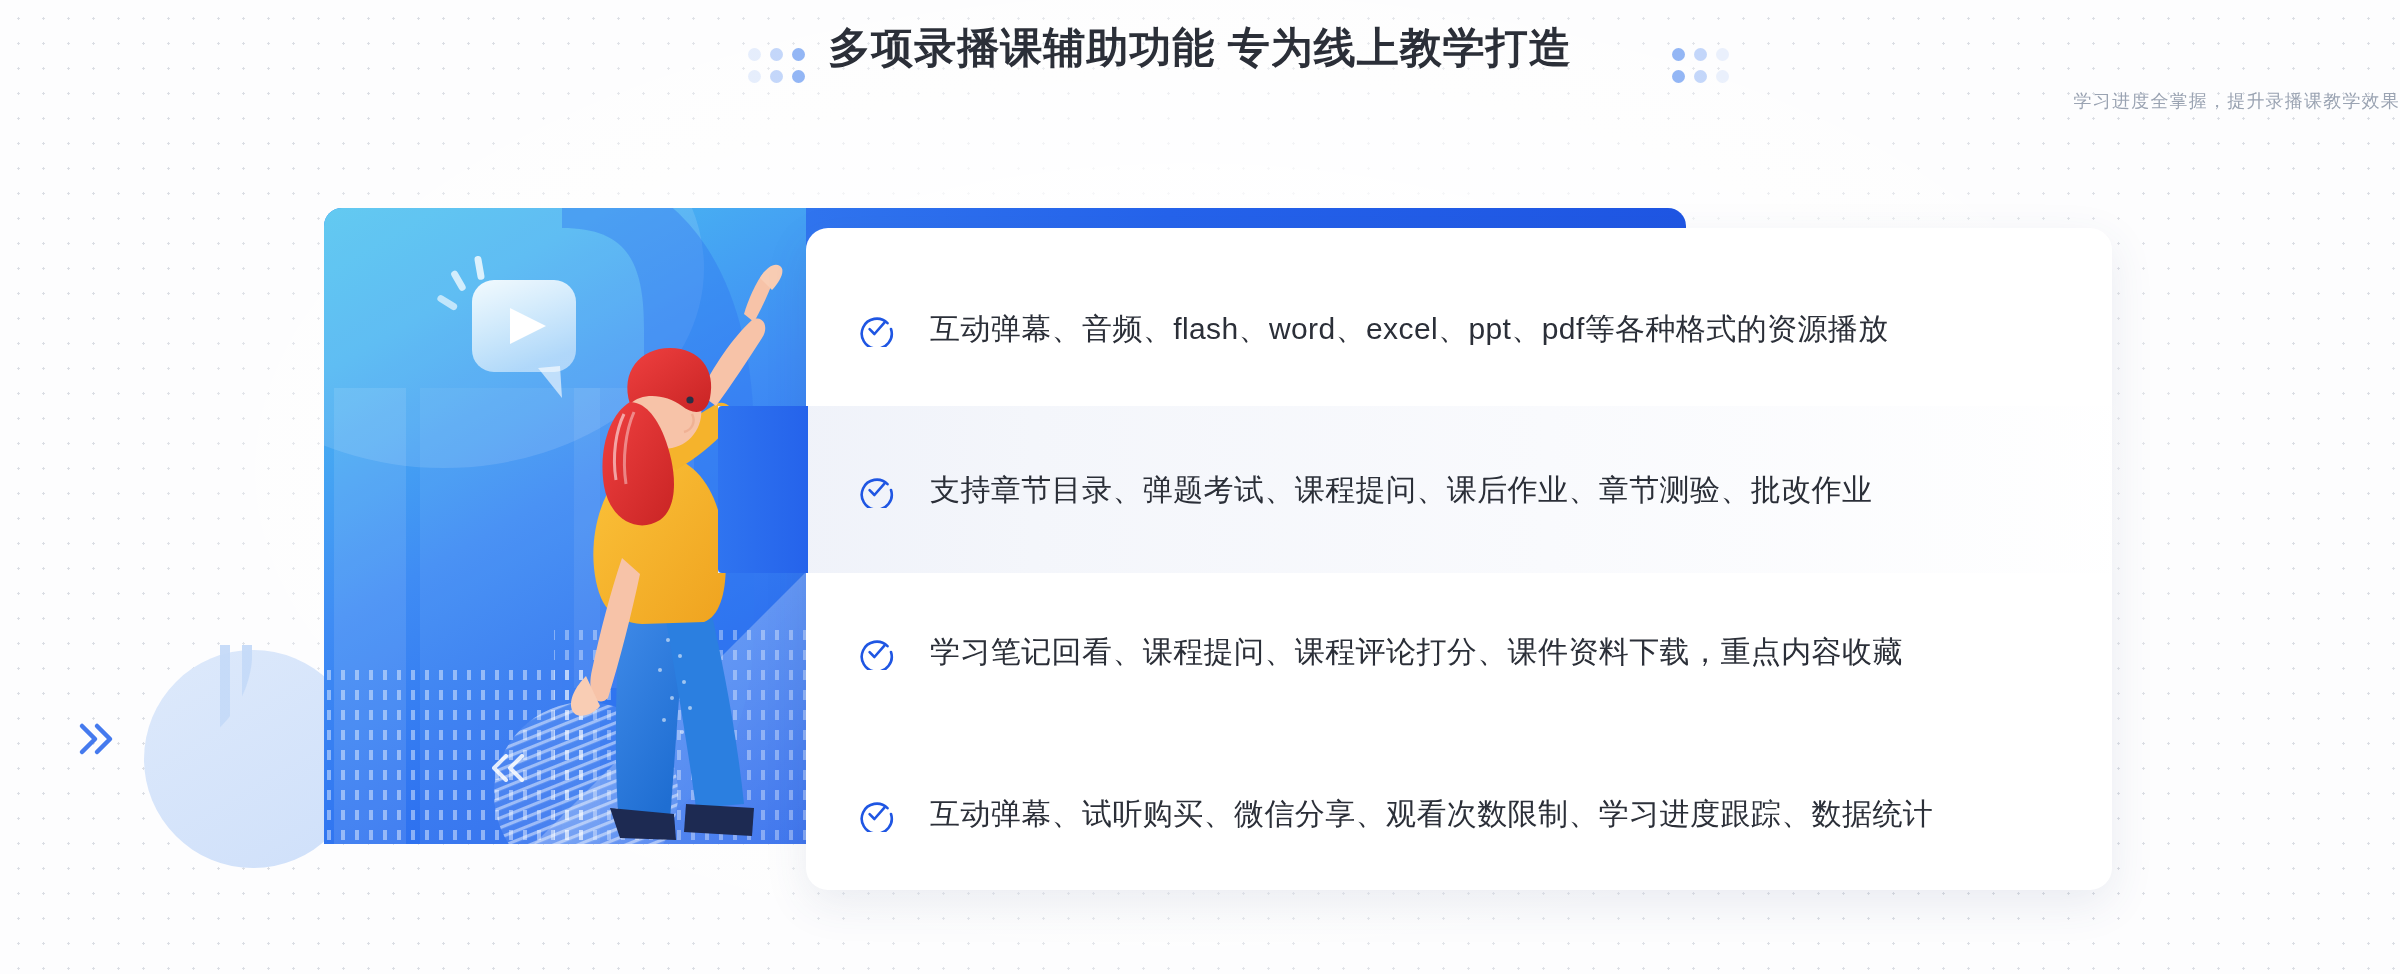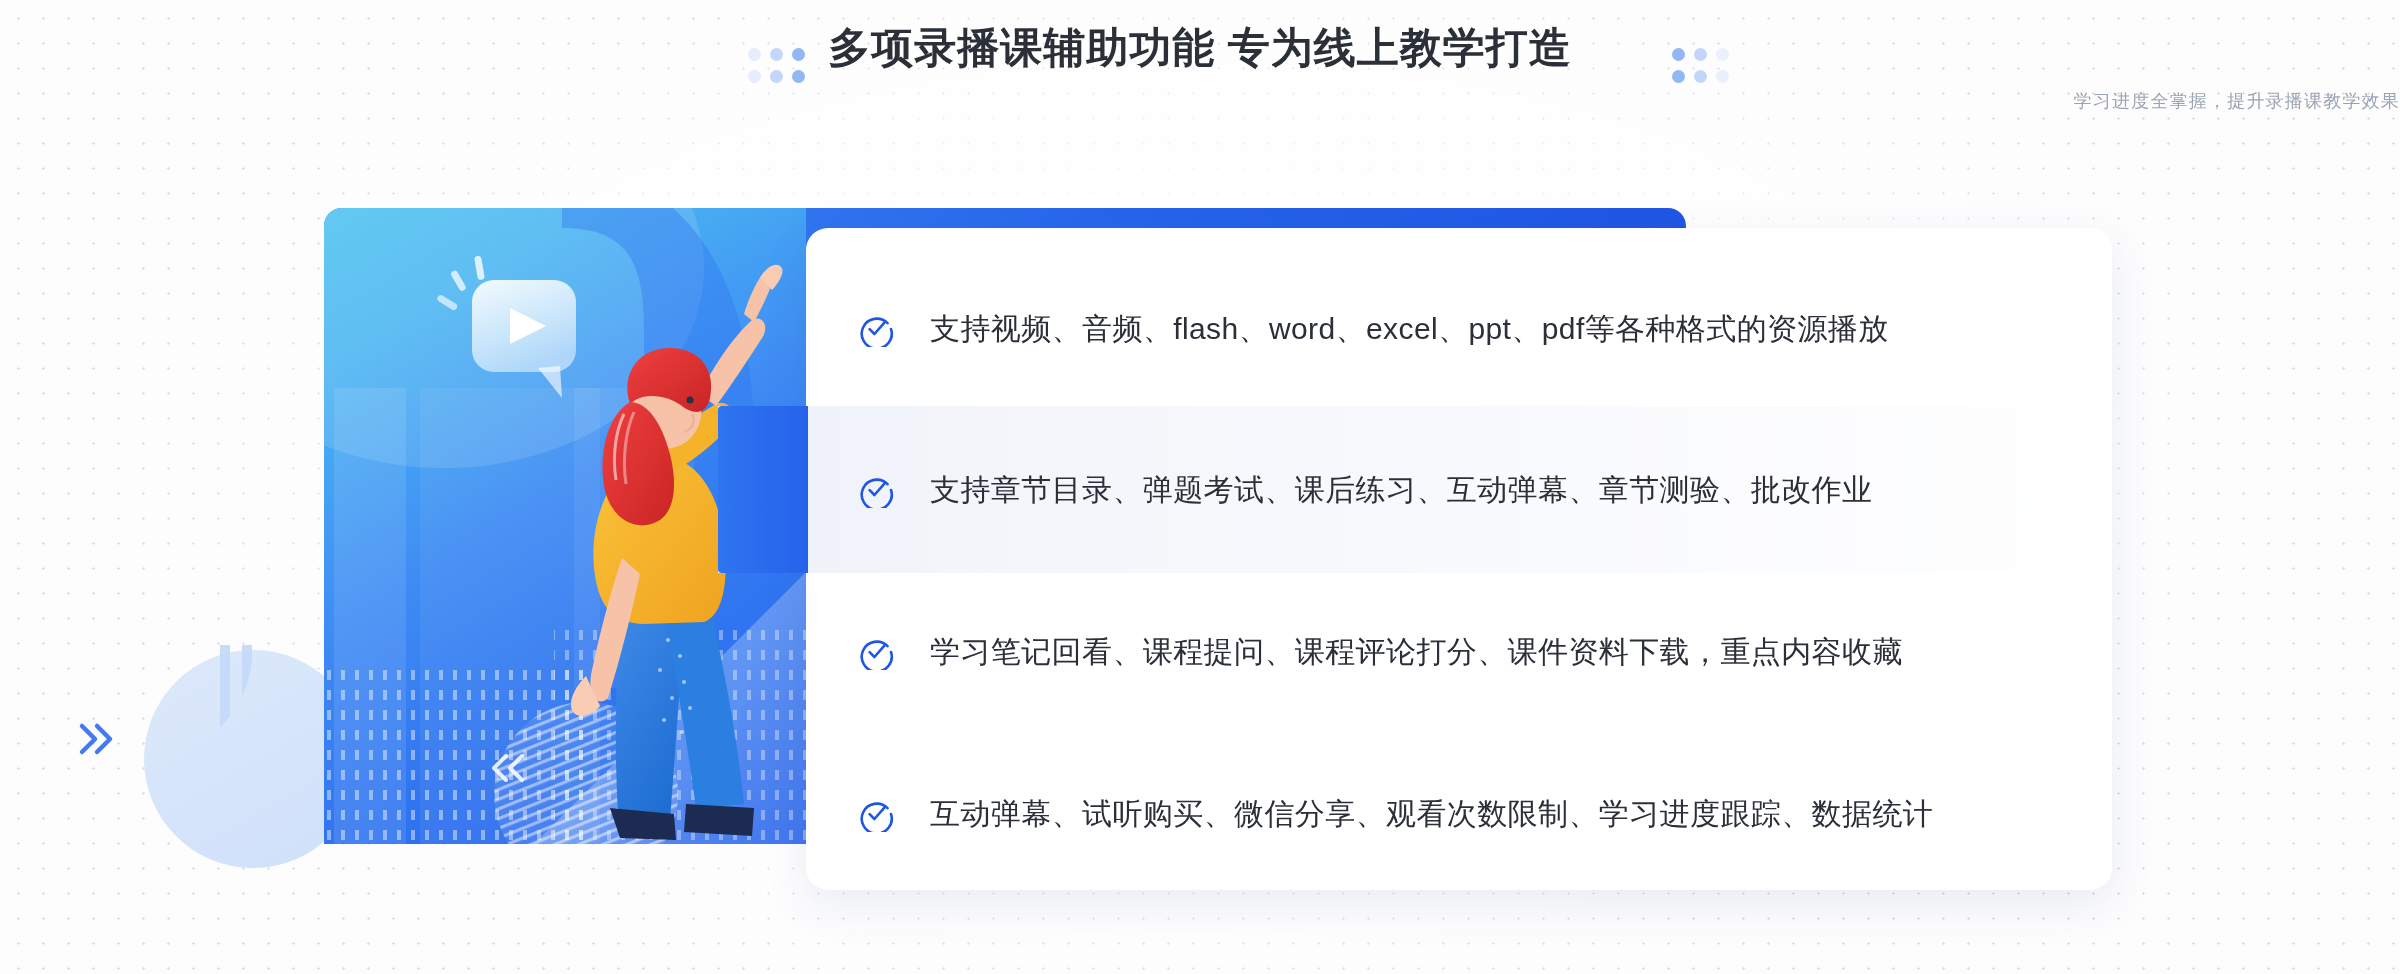--- a/index.html
+++ b/index.html
@@ -402,31 +402,31 @@
 
   <div class="feature-list">
 
     <div class="feature-row r0">
       <span class="check-icon">
         <svg width="36" height="36" viewBox="0 0 36 36">
           <path d="M29.5 12.2 A15 15 0 1 0 33 18" fill="none" stroke="#1f56e3" stroke-width="2.6" stroke-linecap="round"></path>
           <path d="M11.6 18.2 L16.4 23 L26.4 11.6" fill="none" stroke="#1f56e3" stroke-width="2.6" stroke-linecap="round" stroke-linejoin="round"></path>
         </svg>
       </span>
-      <span class="feature-text">支持视频、音频、flash、word、excel、ppt、pdf等各种格式的资源播放</span>
+      <span class="feature-text">互动弹幕、音频、flash、word、excel、ppt、pdf等各种格式的资源播放</span>
     </div>
 
     <div class="feature-row r1">
       <span class="check-icon">
         <svg width="36" height="36" viewBox="0 0 36 36">
           <path d="M29.5 12.2 A15 15 0 1 0 33 18" fill="none" stroke="#1f56e3" stroke-width="2.6" stroke-linecap="round"></path>
           <path d="M11.6 18.2 L16.4 23 L26.4 11.6" fill="none" stroke="#1f56e3" stroke-width="2.6" stroke-linecap="round" stroke-linejoin="round"></path>
         </svg>
       </span>
-      <span class="feature-text">支持章节目录、弹题考试、课后练习、互动弹幕、章节测验、批改作业</span>
+      <span class="feature-text">支持章节目录、弹题考试、课程提问、课后作业、章节测验、批改作业</span>
     </div>
 
     <div class="feature-row r3">
       <span class="check-icon">
         <svg width="36" height="36" viewBox="0 0 36 36">
           <path d="M29.5 12.2 A15 15 0 1 0 33 18" fill="none" stroke="#1f56e3" stroke-width="2.6" stroke-linecap="round"></path>
           <path d="M11.6 18.2 L16.4 23 L26.4 11.6" fill="none" stroke="#1f56e3" stroke-width="2.6" stroke-linecap="round" stroke-linejoin="round"></path>
         </svg>
       </span>
       <span class="feature-text">互动弹幕、试听购买、微信分享、观看次数限制、学习进度跟踪、数据统计</span>

